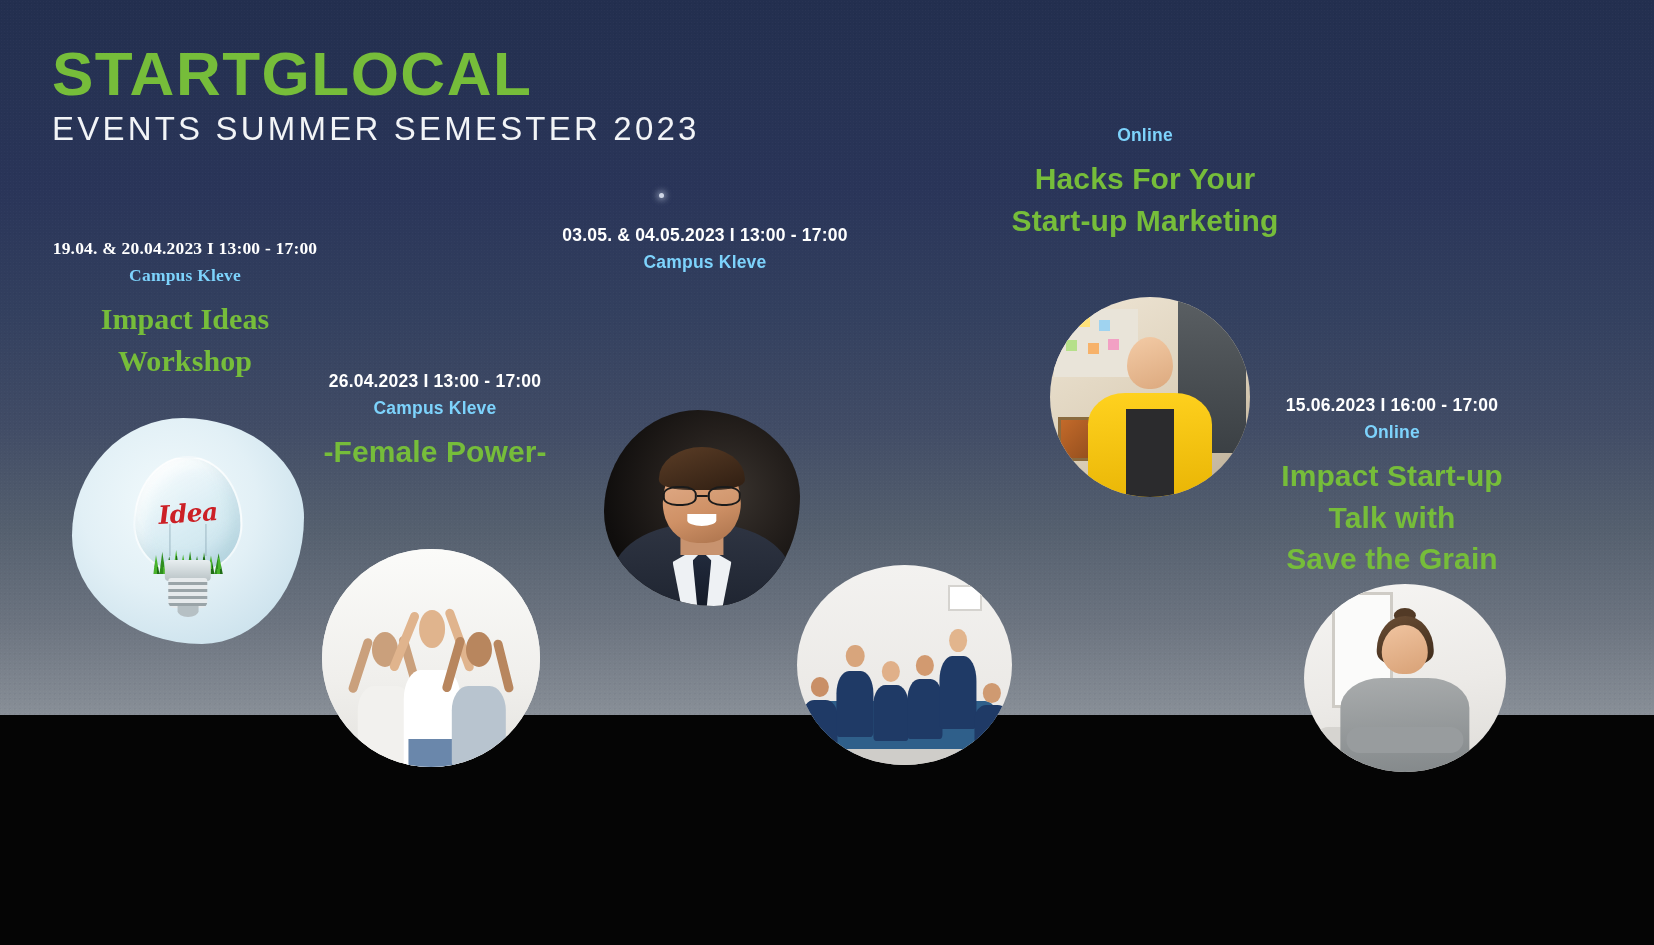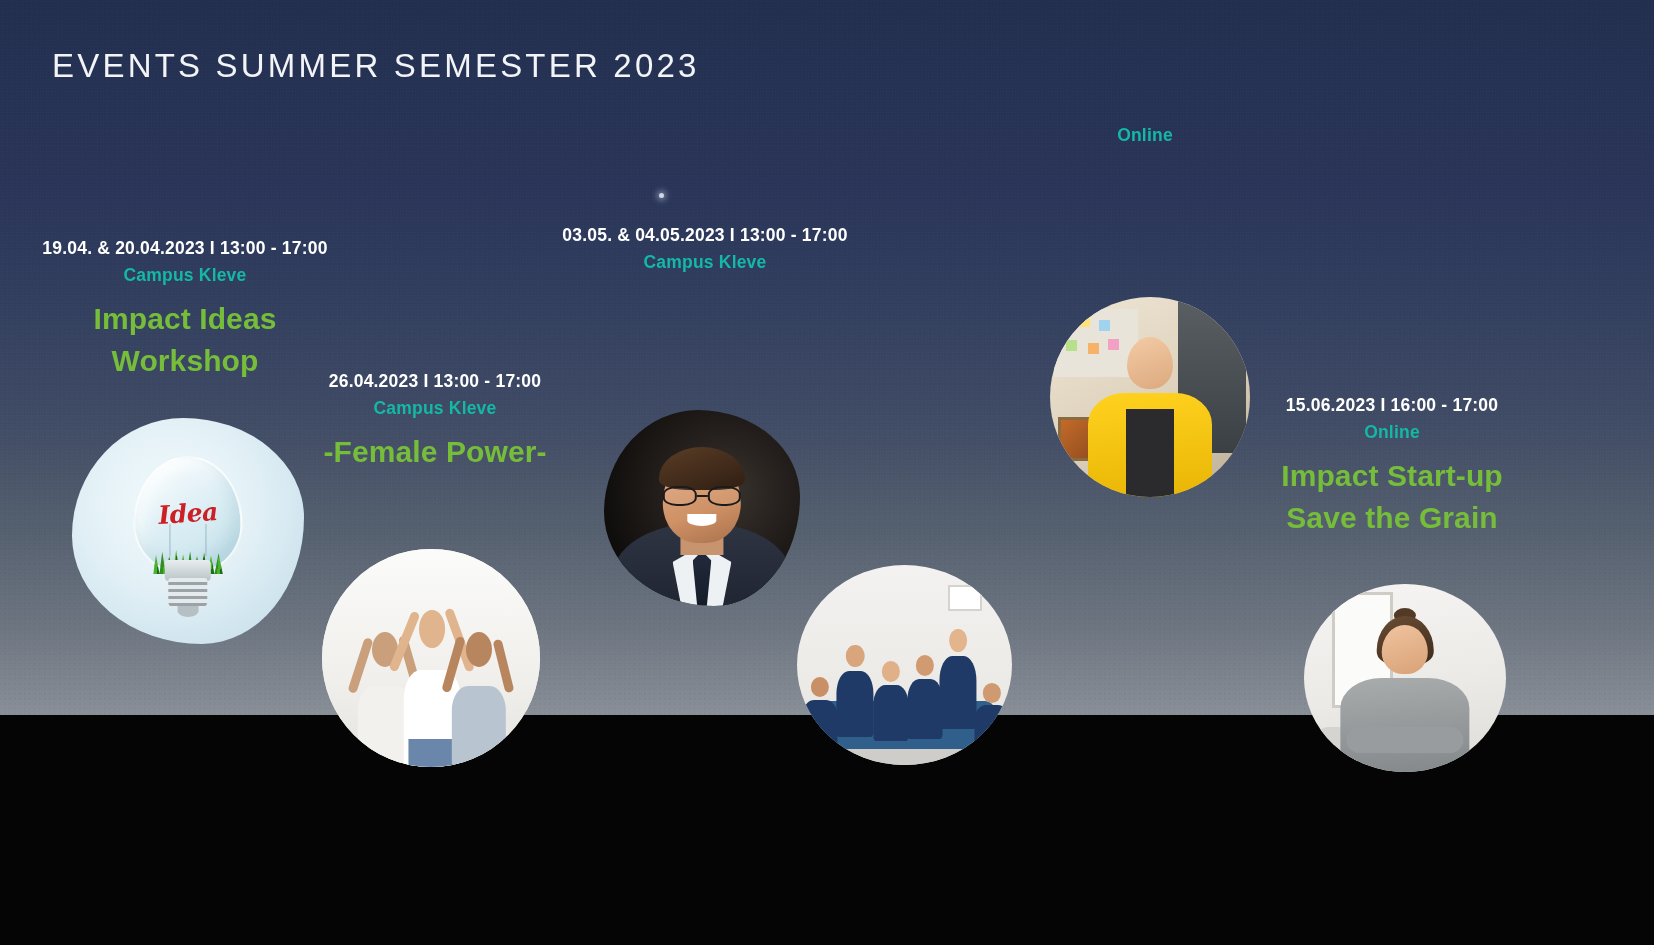--- a/index.html
+++ b/index.html
@@ -79,21 +79,21 @@
   .event{ position:absolute; text-align:center; }
   .ev-meta{
     color:#ffffff;
     font-size:17.5px;
     line-height:1.55;
     font-weight:700;
     letter-spacing:.2px;
     white-space:nowrap;
   }
   .ev-place{
-    color:#14b8a6;
+    color:#7dd3fc;
     font-size:17.5px;
     line-height:1.55;
     font-weight:700;
     letter-spacing:.2px;
   }
   .ev-title{
     margin-top:9px;
     color:#76bd3a;
     font-size:30px;
     line-height:1.38;
@@ -299,24 +299,25 @@
         L360,346 L400,356 L440,348 L480,358 L520,350 L560,360 L600,352 L640,362 L680,354
         L720,364 L760,356 L800,366 L840,358 L880,368 L920,360 L960,370 L1000,362
         L1040,372 L1080,364 L1120,374 L1160,366 L1200,376 L1240,368 L1280,378 L1320,370
         L1360,380 L1400,372 L1440,382 L1480,374 L1520,384 L1560,376 L1600,386 L1654,378
         L1654,420 L0,420 Z"></path>
     </svg>
   </div>
   <div class="ground"></div>
 
   <div class="header">
+    <div class="brand">STARTGLOCAL</div>
     <div class="subtitle">EVENTS SUMMER SEMESTER 2023</div>
   </div>
 
-  <div class="event" style="left:15px; top:235px; width:340px;">
+  <div class="event" style="left:15px; top:235px; width:340px;font-family:Liberation Serif, serif;">
     <div class="ev-meta">19.04. &amp; 20.04.2023 I 13:00 - 17:00</div>
     <div class="ev-place">Campus Kleve</div>
     <div class="ev-title">
       <span>Impact Ideas</span>
       <span>Workshop</span>
     </div>
   </div>
 
   <div class="photo blob bulb-bg" style="left:72px; top:418px; width:232px; height:226px;">
     <div class="bulb-glass"></div>
@@ -412,20 +413,24 @@
       <div class="b" style="width:96%;height:73%;"></div>
     </div>
     <div class="m" style="left:82%; bottom:8%; width:17%; height:33%;">
       <div class="h" style="width:50%;height:30%;background:#cf9a71;"></div>
       <div class="b" style="width:96%;height:66%;"></div>
     </div>
   </div>
 
   <div class="event" style="left:975px; top:122px; width:340px;">
     <div class="ev-place">Online</div>
+    <div class="ev-title">
+      <span>Hacks For Your</span>
+      <span>Start-up Marketing</span>
+    </div>
   </div>
 
   <div class="photo yellow" style="left:1050px; top:297px; width:200px; height:200px;">
     <div class="bg"></div>
     <div class="door"></div>
     <div class="board">
       <div class="sticky" style="left:8%;top:12%;background:#f2a0c4;"></div>
       <div class="sticky" style="left:30%;top:10%;background:#ffe27a;"></div>
       <div class="sticky" style="left:54%;top:16%;background:#9fd3f0;"></div>
       <div class="sticky" style="left:14%;top:46%;background:#b6e08a;"></div>
@@ -437,20 +442,21 @@
     <div class="jacket"></div>
     <div class="top"></div>
     <div class="face"></div>
   </div>
 
   <div class="event" style="left:1222px; top:363px; width:340px;margin-top:29px;">
     <div class="ev-meta">15.06.2023 I 16:00 - 17:00</div>
     <div class="ev-place">Online</div>
     <div class="ev-title">
       <span>Impact Start-up</span>
+      <span>Talk with</span>
       <span>Save the Grain</span>
     </div>
   </div>
 
   <div class="photo grey" style="left:1304px; top:584px; width:202px; height:188px;">
     <div class="bg"></div>
     <div class="doorframe"></div>
     <div class="cushion"></div>
     <div class="bun"></div>
     <div class="hair"></div>

